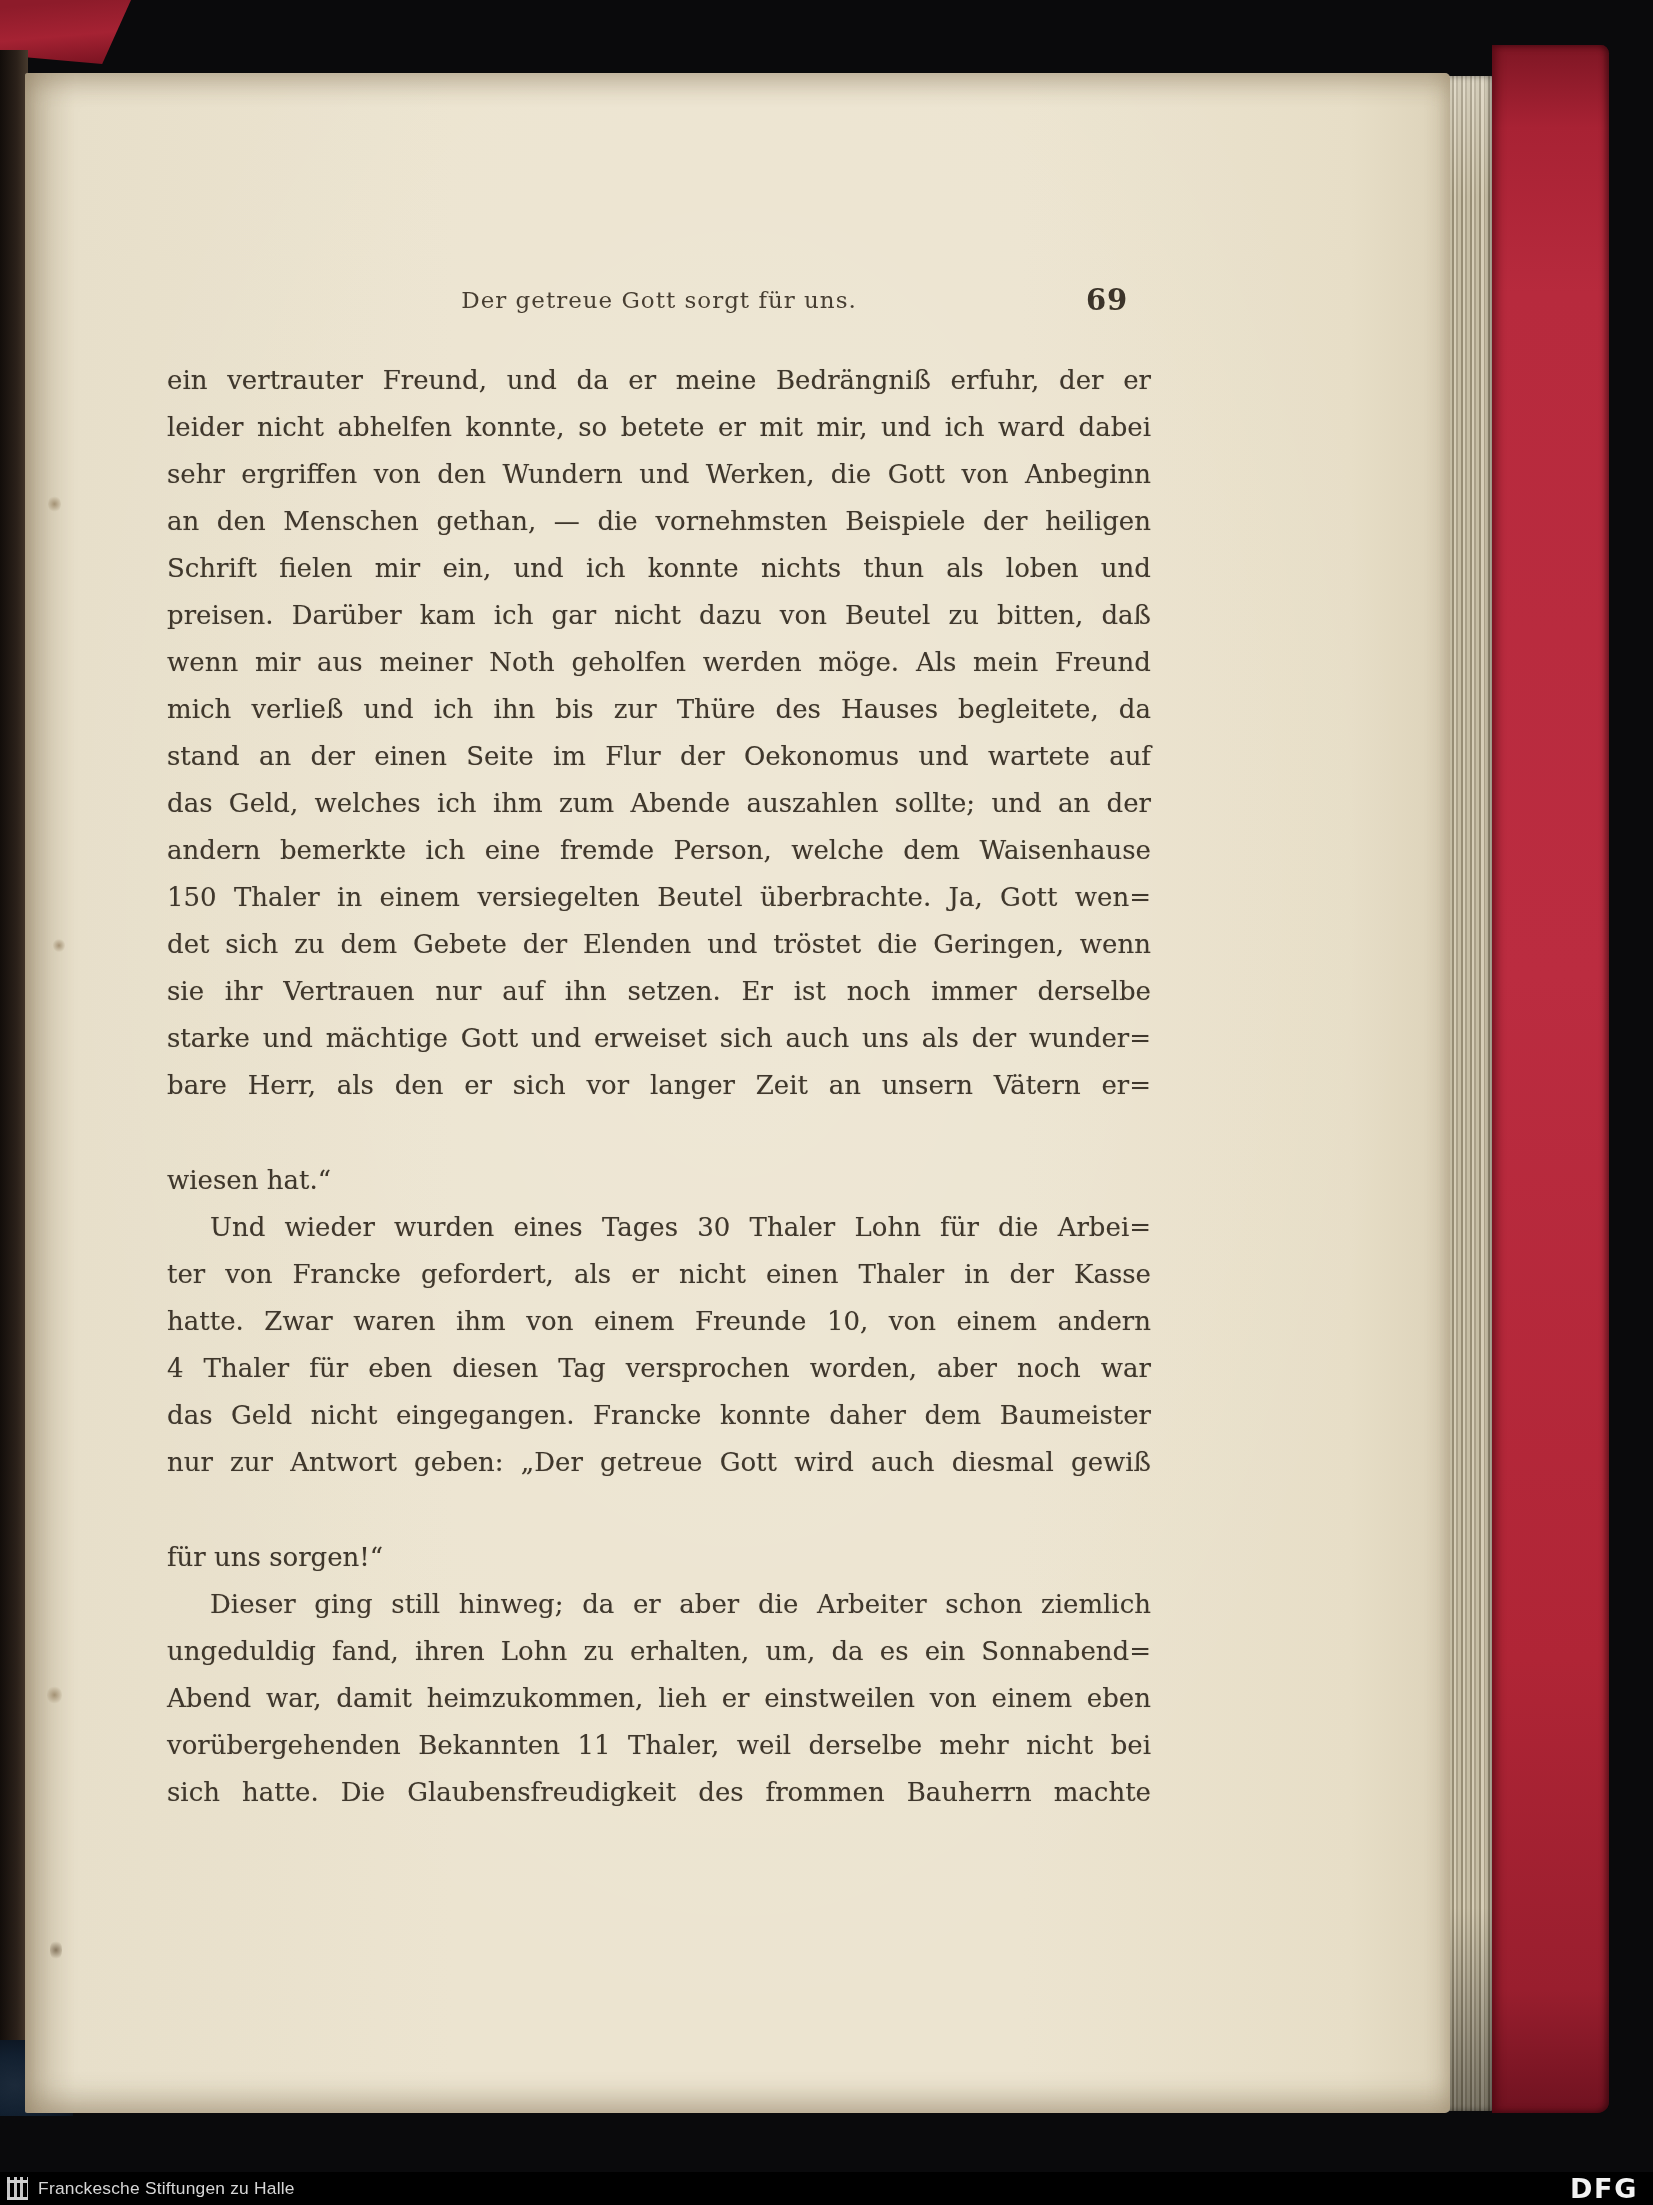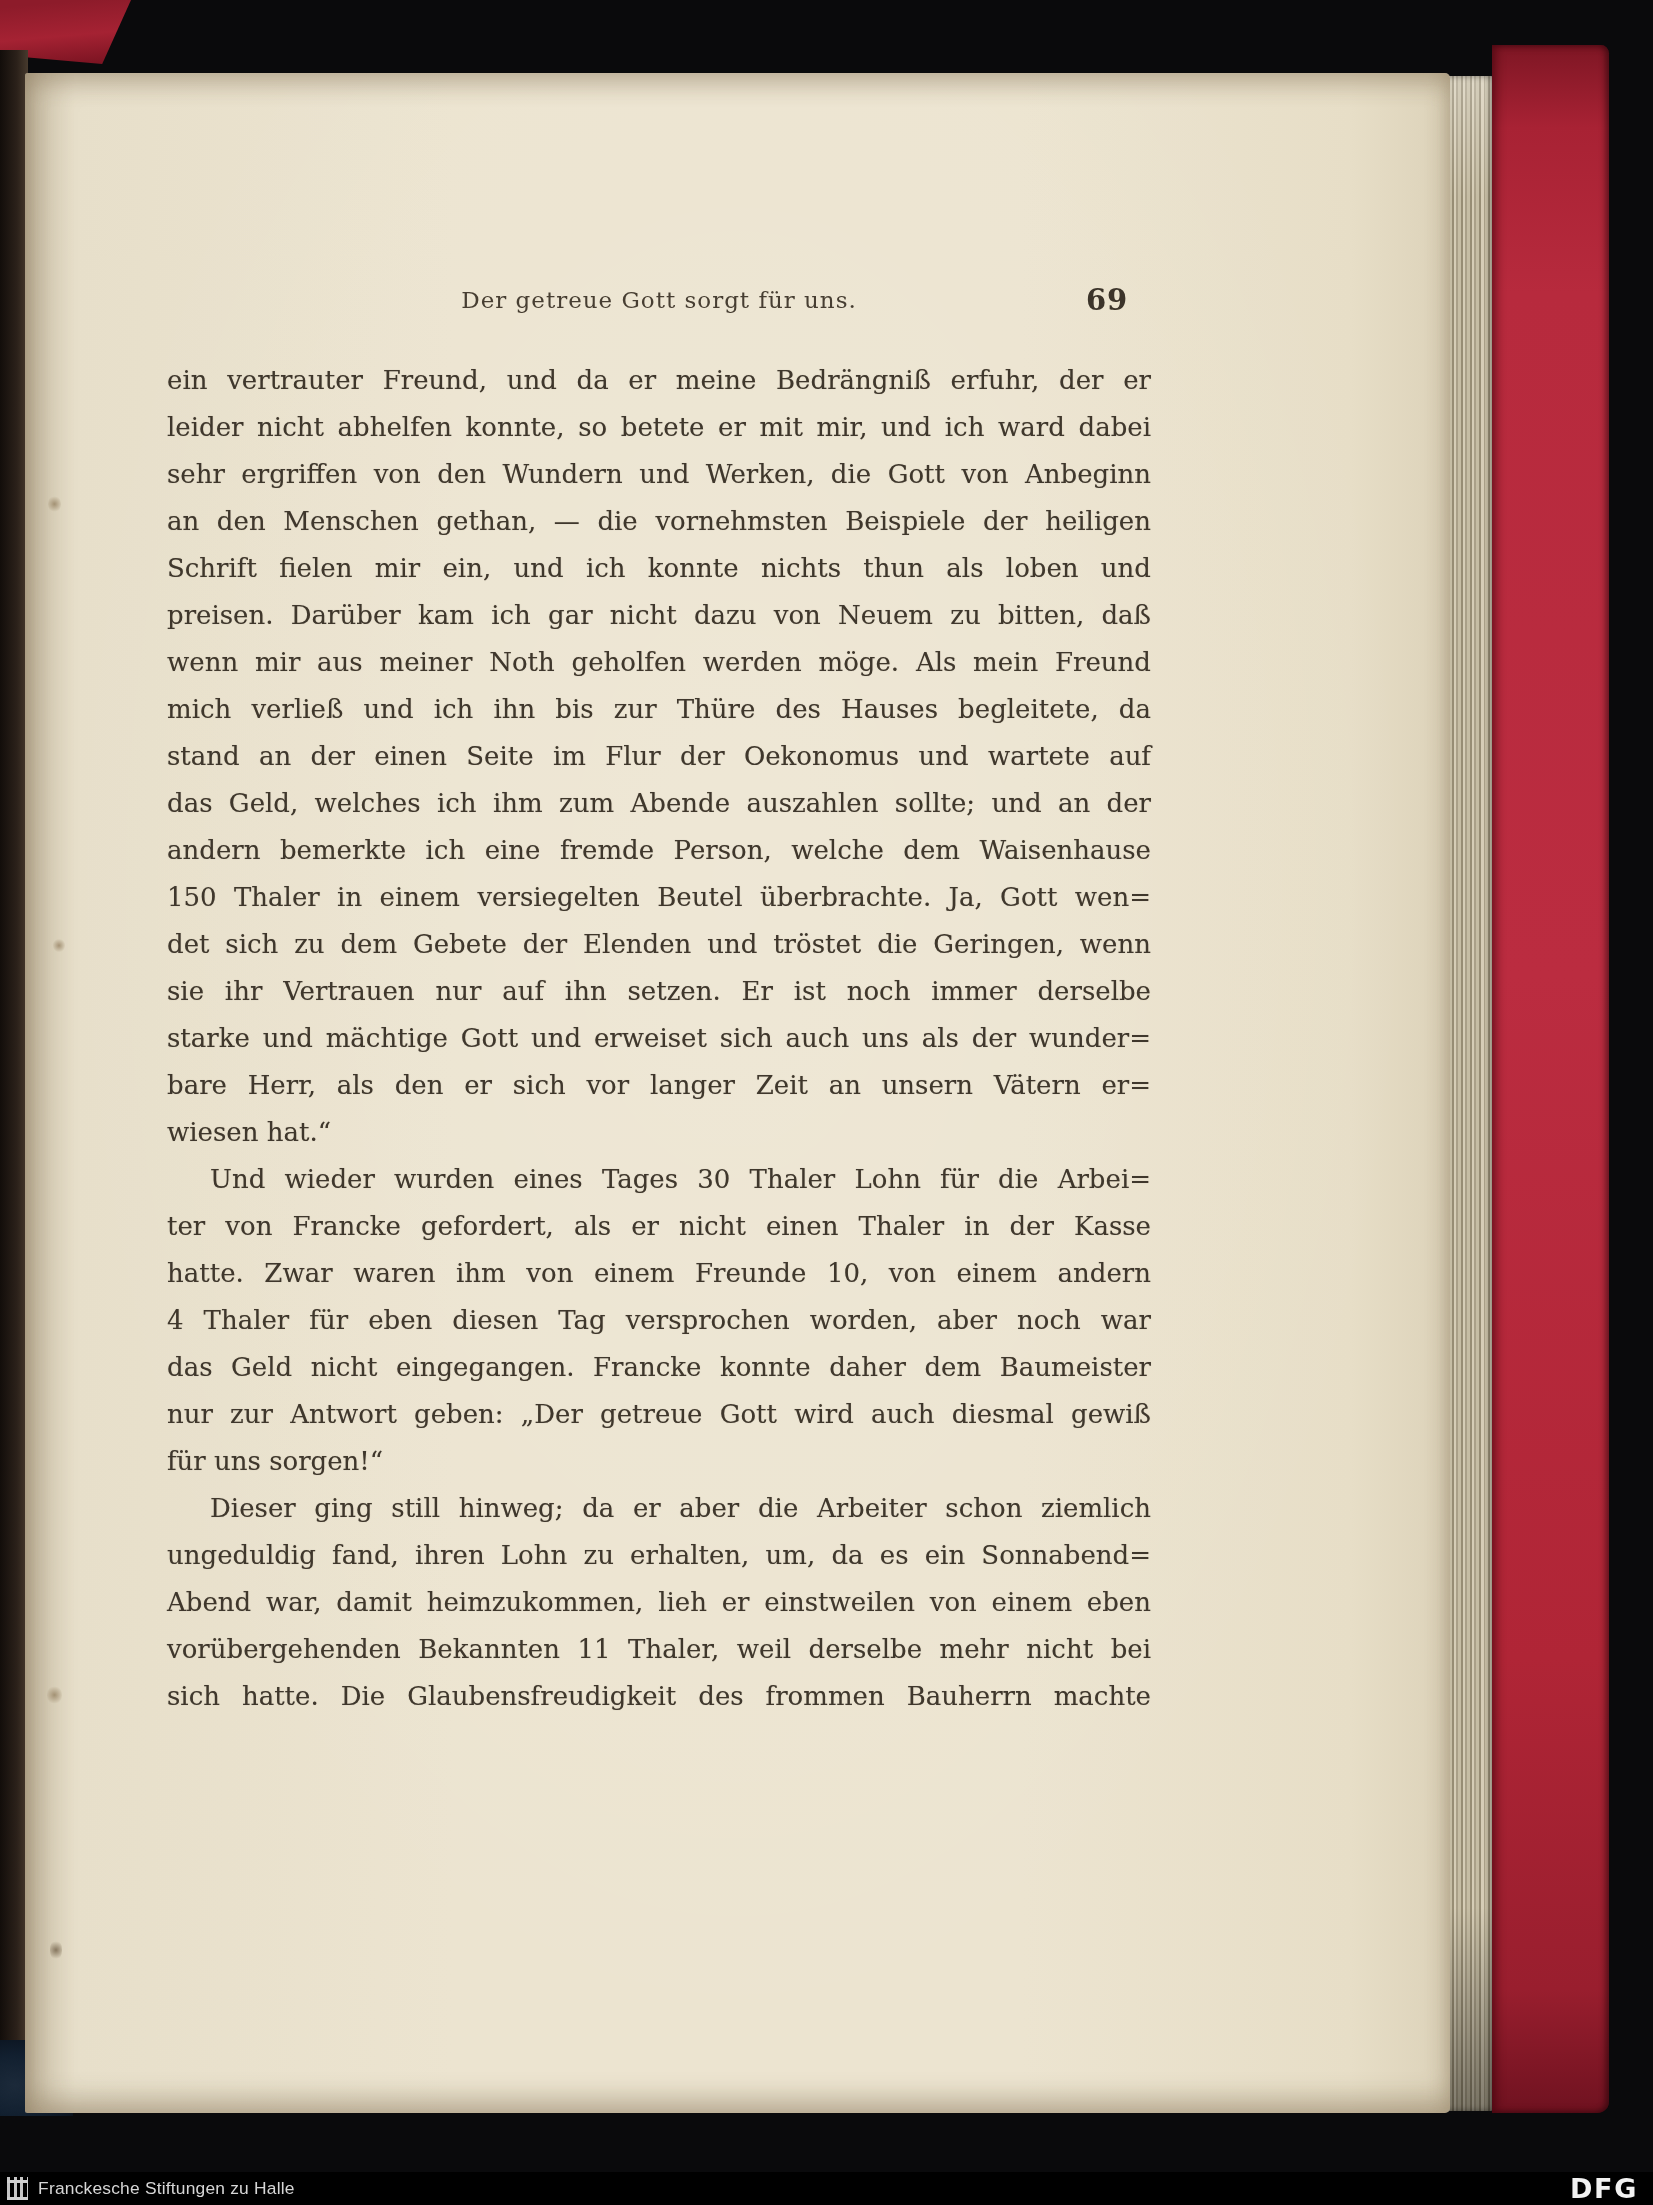--- a/index.html
+++ b/index.html
@@ -97,21 +97,21 @@
     font-size: 26px;
     line-height: 47px;
     height: 47px;
     text-align: justify;
     text-align-last: justify;
     white-space: normal;
     color: #3f372c;
     text-shadow: 0 0 0.8px rgba(63,55,44,.35);
   }
   .text-line.indent { text-indent: 43px; }
-  .text-line.line-end { text-align-last: left; }
+  .text-line.line-end { text-align-last: left; margin-top: 48px; }
 
   
   .footer-bar {
     position: absolute;
     left: 0; bottom: 0; width: 1653px; height: 33px;
     background: #000;
     display: flex; align-items: center; justify-content: space-between;
     padding: 0 15px 0 6.6px;
   }
   .footer-left { display: flex; align-items: center; gap: 10px; }
@@ -159,21 +159,21 @@
         <span class="running-title">Der getreue Gott sorgt für uns.</span>
         <span class="page-number">69</span>
       </div>
       <div class="body-text" id="body-text">
           <div class="paragraph">
             <div class="text-line">ein vertrauter Freund, und da er meine Bedrängniß erfuhr, der er</div>
             <div class="text-line">leider nicht abhelfen konnte, so betete er mit mir, und ich ward dabei</div>
             <div class="text-line">sehr ergriffen von den Wundern und Werken, die Gott von Anbeginn</div>
             <div class="text-line">an den Menschen gethan, — die vornehmsten Beispiele der heiligen</div>
             <div class="text-line">Schrift fielen mir ein, und ich konnte nichts thun als loben und</div>
-            <div class="text-line">preisen.  Darüber kam ich gar nicht dazu von Neuem zu bitten, daß</div>
+            <div class="text-line">preisen.  Darüber kam ich gar nicht dazu von Beutel zu bitten, daß</div>
             <div class="text-line">wenn mir aus meiner Noth geholfen werden möge.  Als mein Freund</div>
             <div class="text-line">mich verließ und ich ihn bis zur Thüre des Hauses begleitete, da</div>
             <div class="text-line">stand an der einen Seite im Flur der Oekonomus und wartete auf</div>
             <div class="text-line">das Geld, welches ich ihm zum Abende auszahlen sollte; und an der</div>
             <div class="text-line">andern bemerkte ich eine fremde Person, welche dem Waisenhause</div>
             <div class="text-line">150 Thaler in einem versiegelten Beutel überbrachte.  Ja, Gott wen=</div>
             <div class="text-line">det sich zu dem Gebete der Elenden und tröstet die Geringen, wenn</div>
             <div class="text-line">sie ihr Vertrauen nur auf ihn setzen.  Er ist noch immer derselbe</div>
             <div class="text-line">starke und mächtige Gott und erweiset sich auch uns als der wunder=</div>
             <div class="text-line">bare Herr, als den er sich vor langer Zeit an unsern Vätern er=</div>

